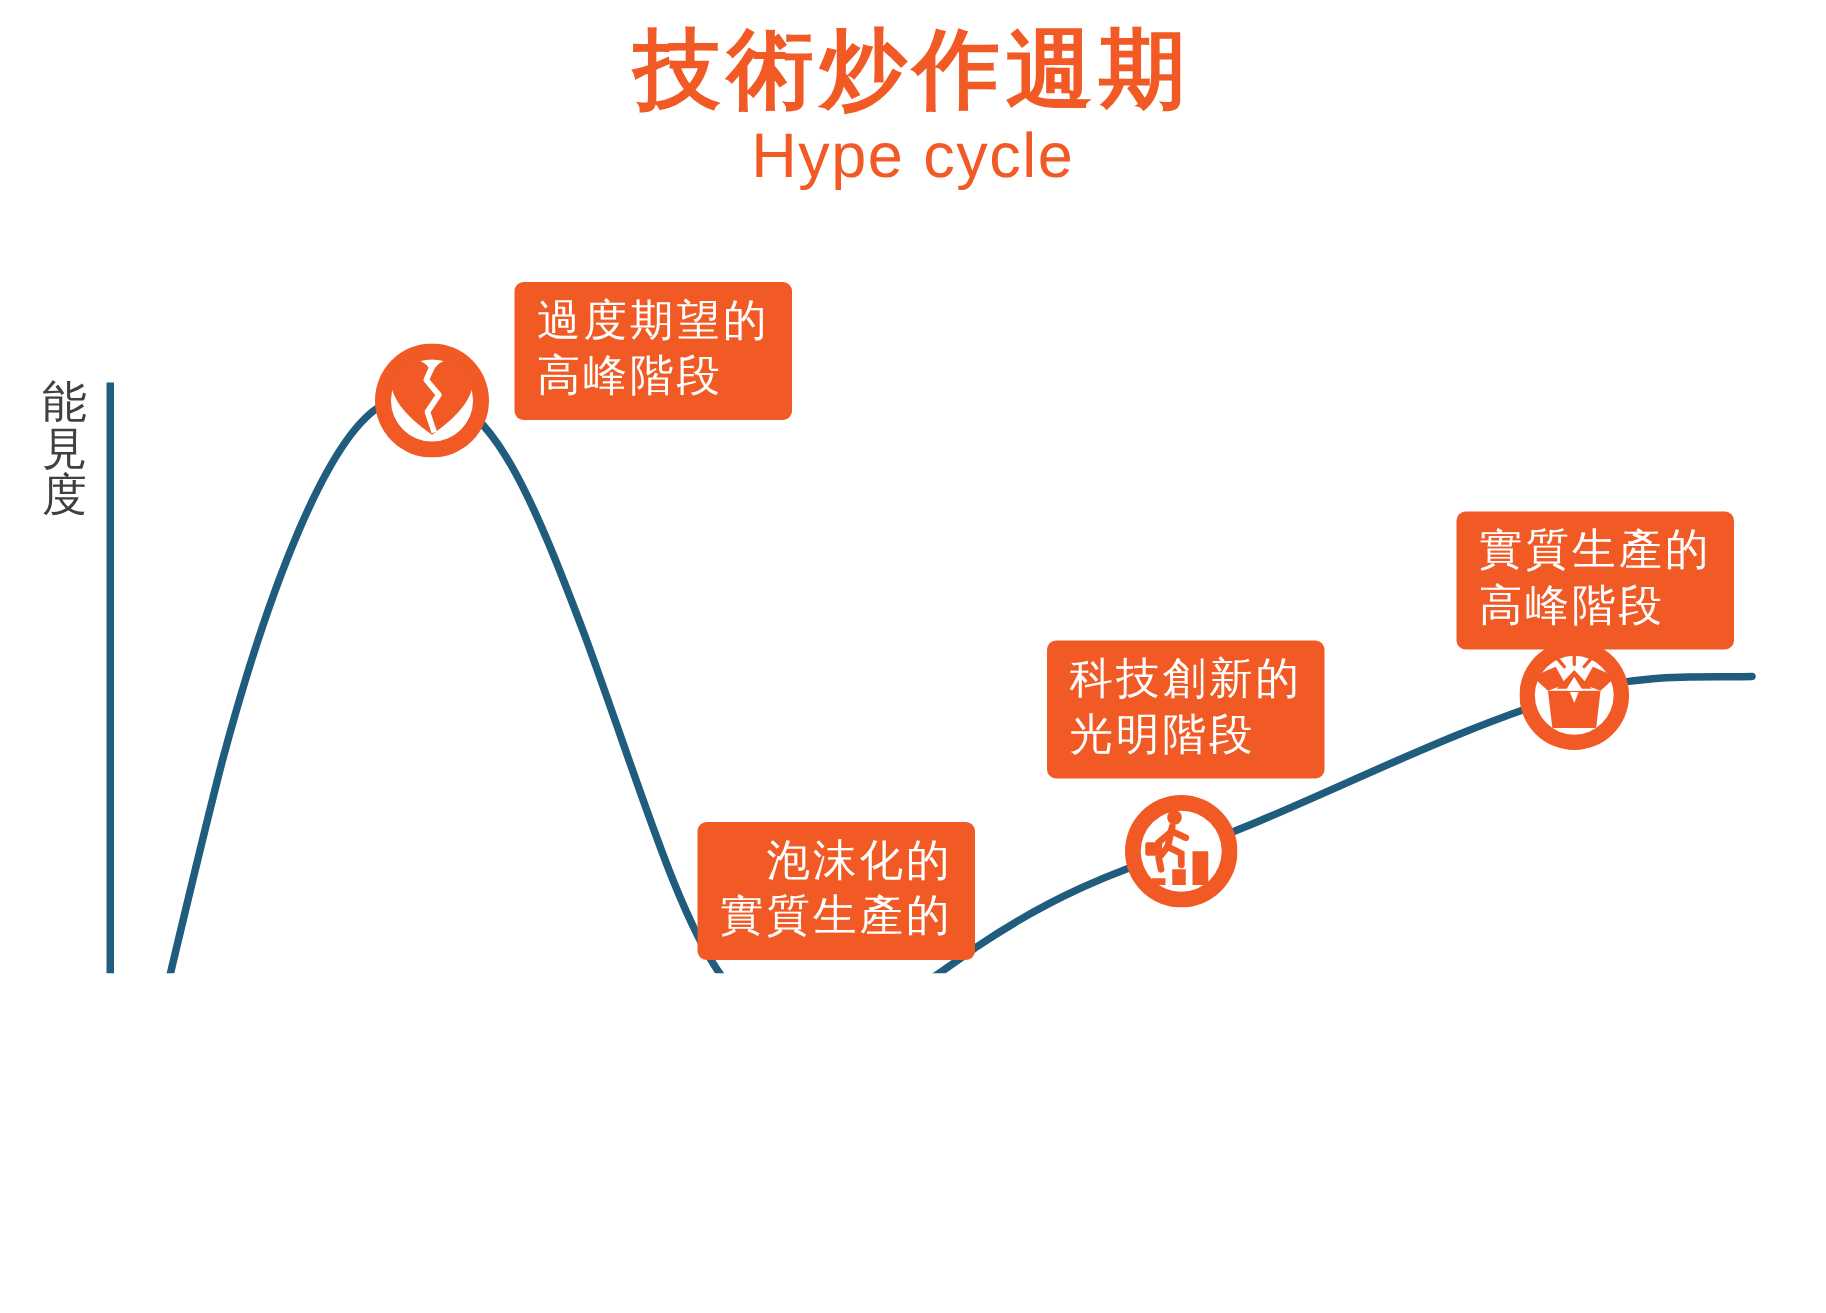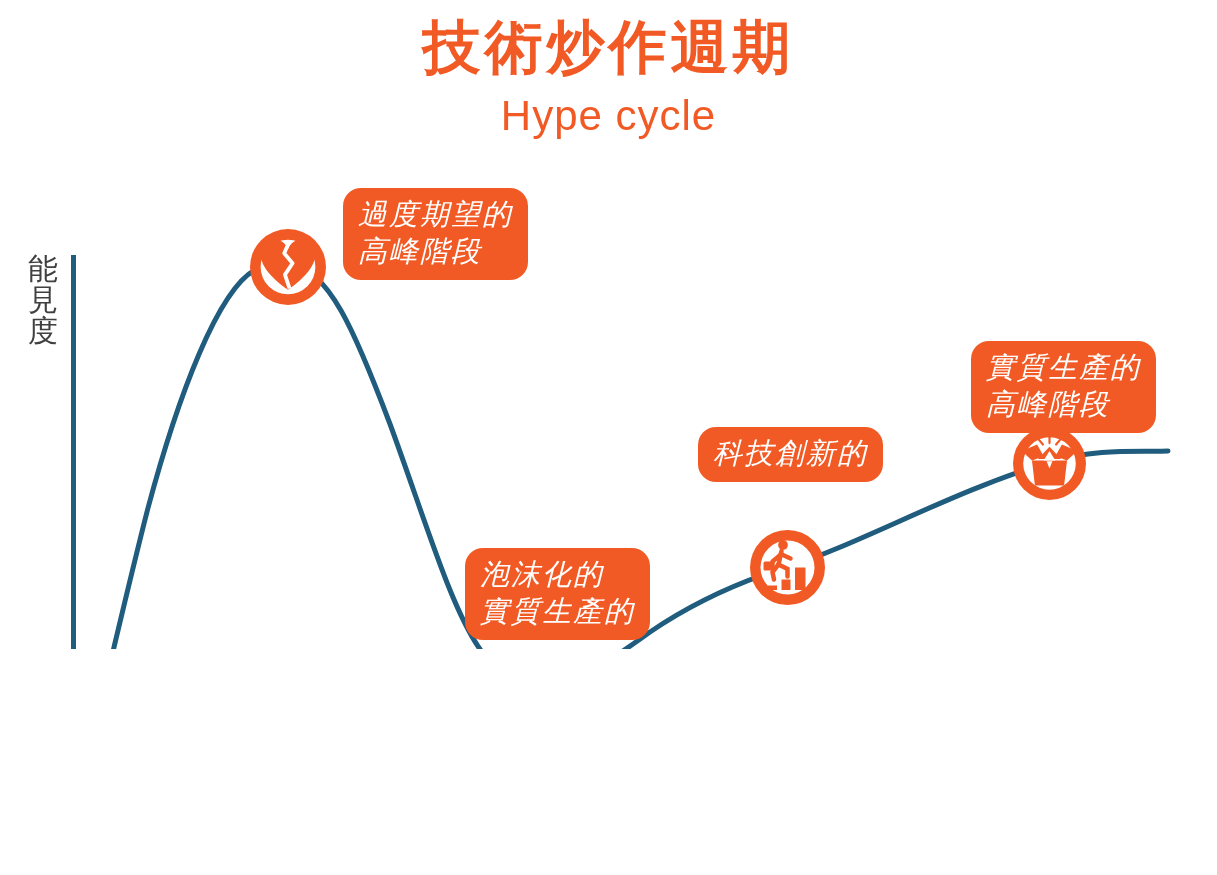--- a/index.html
+++ b/index.html
@@ -7,45 +7,44 @@
     position:relative;width:1217px;height:649px;background:#ffffff;overflow:hidden;
     font-family:"Liberation Sans","DejaVu Sans",sans-serif;
   }
   
   .hdr{position:absolute;left:0;top:0;width:100%;text-align:center;}
   .title{
     margin:0;padding-top:16px;font-size:58px;line-height:62px;font-weight:700;
     letter-spacing:4px;color:#F15A24;
   }
   .subtitle{
-    margin:12px;padding-top:4px;font-size:42px;line-height:44px;font-weight:400;
+    margin:0;padding-top:4px;font-size:42px;line-height:44px;font-weight:400;
     letter-spacing:1px;color:#F15A24;
   }
   
   .plot{position:absolute;left:0;top:0;width:1217px;height:875px;}
   .axis{stroke:#1F5C7E;stroke-width:5;fill:none;}
   .curve{stroke:#1F5C7E;stroke-width:5;fill:none;stroke-linecap:round;}
   
   .ylabel{
     position:absolute;left:28px;top:253px;width:34px;
     font-size:30px;line-height:31px;color:#404040;word-break:break-all;
   }
   .xlabel{
     position:absolute;left:1094px;top:817px;width:120px;
     font-size:34px;line-height:36px;color:#c2410c;letter-spacing:2px;
   }
   
   .marker{position:absolute;}
   .marker svg{display:block;width:100%;height:100%;}
   
   .tag{
-    position:absolute;background:#F15A24;color:#ffffff;border-radius:18px;
+    position:absolute;background:#F15A24;color:#ffffff;border-radius:6px;
     padding:8px 15px 10px 15px;font-size:29px;line-height:37px;letter-spacing:2px;
     white-space:nowrap;
-    font-style:italic;
   }
 </style>
 </head>
 <body>
 
 <div class="canvas">
 
   <div class="hdr">
     <h1 class="title">技術炒作週期</h1>
     <div class="subtitle">Hype cycle</div>
@@ -128,27 +127,28 @@
       </g>
     </svg>
   </div>
 
 
   <div class="tag" style="left:343px;top:188px;">
     <div>過度期望的</div>
     <div>高峰階段</div>
   </div>
 
-  <div class="tag" style="left:465px;top:548px;">
+  <div class="tag" style="left:465px;top:548px;text-align:right;">
     <div>泡沫化的</div>
     <div>實質生產的</div>
   </div>
 
   <div class="tag" style="left:698px;top:427px;">
     <div>科技創新的</div>
+    <div>光明階段</div>
   </div>
 
   <div class="tag" style="left:971px;top:341px;">
     <div>實質生產的</div>
     <div>高峰階段</div>
   </div>
 
 </div>
 
 </body></html>

